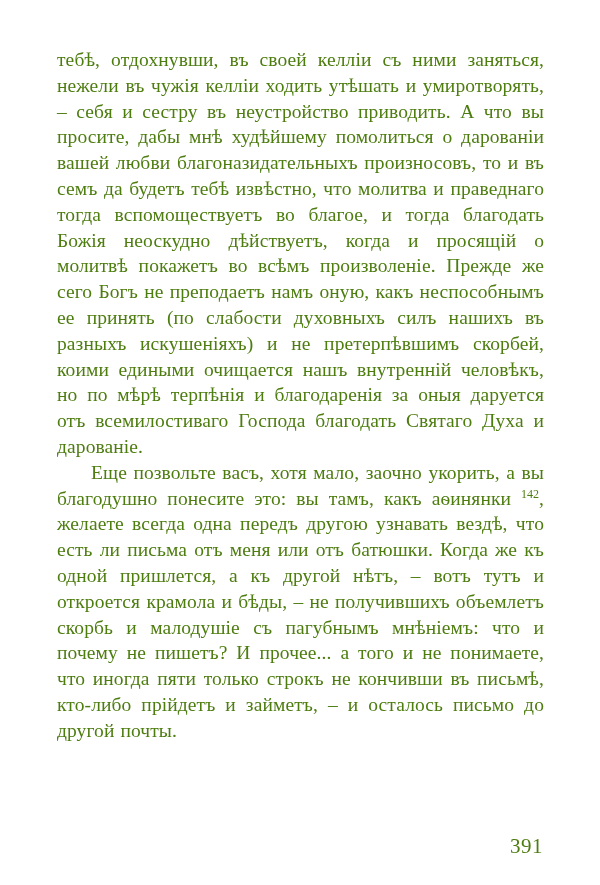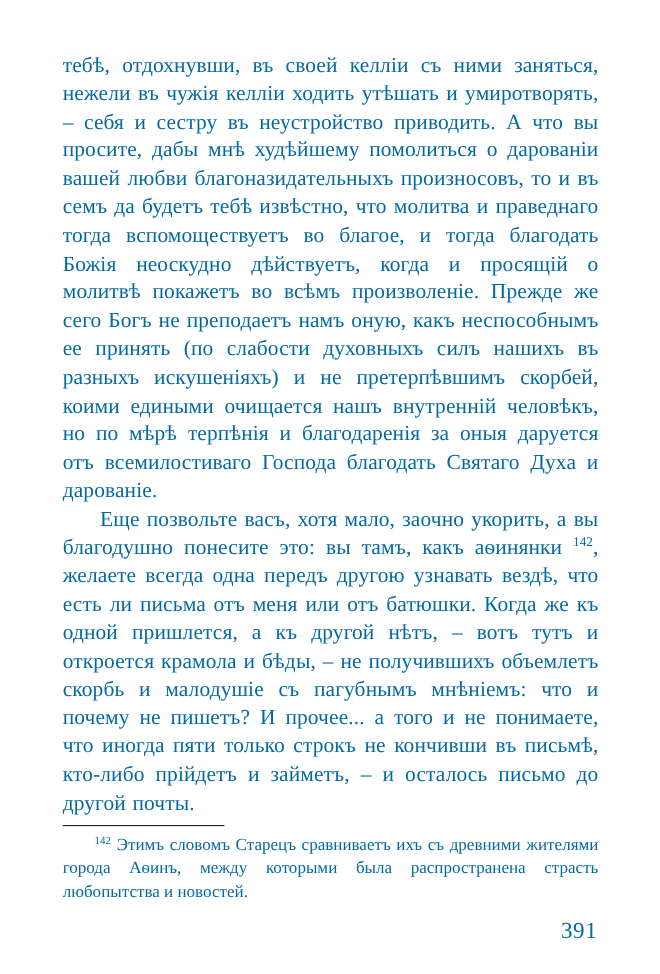--- a/index.html
+++ b/index.html
@@ -6,21 +6,21 @@
     margin: 0;
     padding: 0;
     background: #ffffff;
   }
   .book-page {
     position: relative;
     width: 600px;
     height: 885px;
     background: #ffffff;
     font-family: "Liberation Serif", serif;
-    color: #0369a1;
+    color: #4d7c0f;
     box-sizing: border-box;
     padding: 47px 56px 0 57px;
     overflow: hidden;
   }
   .main-text .para {
     margin: 0;
     font-size: 19.5px;
     line-height: 25.8px;
     text-align: justify;
     letter-spacing: 0.1px;
@@ -69,20 +69,16 @@
 <body>
 
 <div class="book-page">
 
   <div class="main-text">
     <p class="para">тебѣ, отдохнувши, въ своей келліи съ ними заняться, нежели въ чужія келліи ходить утѣшать и умиротворять, – себя и сестру въ неустройство приводить. А что вы просите, дабы мнѣ худѣйшему помолиться о дарованіи вашей любви благоназидательныхъ произносовъ, то и въ семъ да будетъ тебѣ извѣстно, что молитва и праведнаго тогда вспомоществуетъ во благое, и тогда благодать Божія неоскудно дѣйствуетъ, когда и просящій о молитвѣ покажетъ во всѣмъ произволеніе. Прежде же сего Богъ не преподаетъ намъ оную, какъ неспособнымъ ее принять (по слабости духовныхъ силъ нашихъ въ разныхъ искушеніяхъ) и не претерпѣвшимъ скорбей, коими едиными очищается нашъ внутренній человѣкъ, но по мѣрѣ терпѣнія и благодаренія за оныя даруется отъ всемилостиваго Господа благодать Святаго Духа и дарованіе.</p>
 
     <p class="para indented"><span>Еще позвольте васъ, хотя мало, заочно укорить, а вы благодушно понесите это: вы тамъ, какъ аѳинянки </span><sup class="fn-ref">142</sup><span>, желаете всегда одна передъ другою узнавать вездѣ, что есть ли письма отъ меня или отъ батюшки. Когда же къ одной пришлется, а къ другой нѣтъ, – вотъ тутъ и откроется крамола и бѣды, – не получившихъ объемлетъ скорбь и малодушіе съ пагубнымъ мнѣніемъ: что и почему не пишетъ? И прочее... а того и не понимаете, что иногда пяти только строкъ не кончивши въ письмѣ, кто-либо прійдетъ и займетъ, – и осталось письмо до другой почты.</span></p>
   </div>
 
-  <div class="footnote-area">
-    <div class="footnote-rule"></div>
-    <p class="footnote-text"><sup class="fn-ref">142</sup><span> Этимъ словомъ Старецъ сравниваетъ ихъ съ древними жителями города Аѳинъ, между которыми была распространена страсть любопытства и новостей.</span></p>
-  </div>
 
   <div class="page-number">391</div>
 
 </div>
 
 </body></html>

